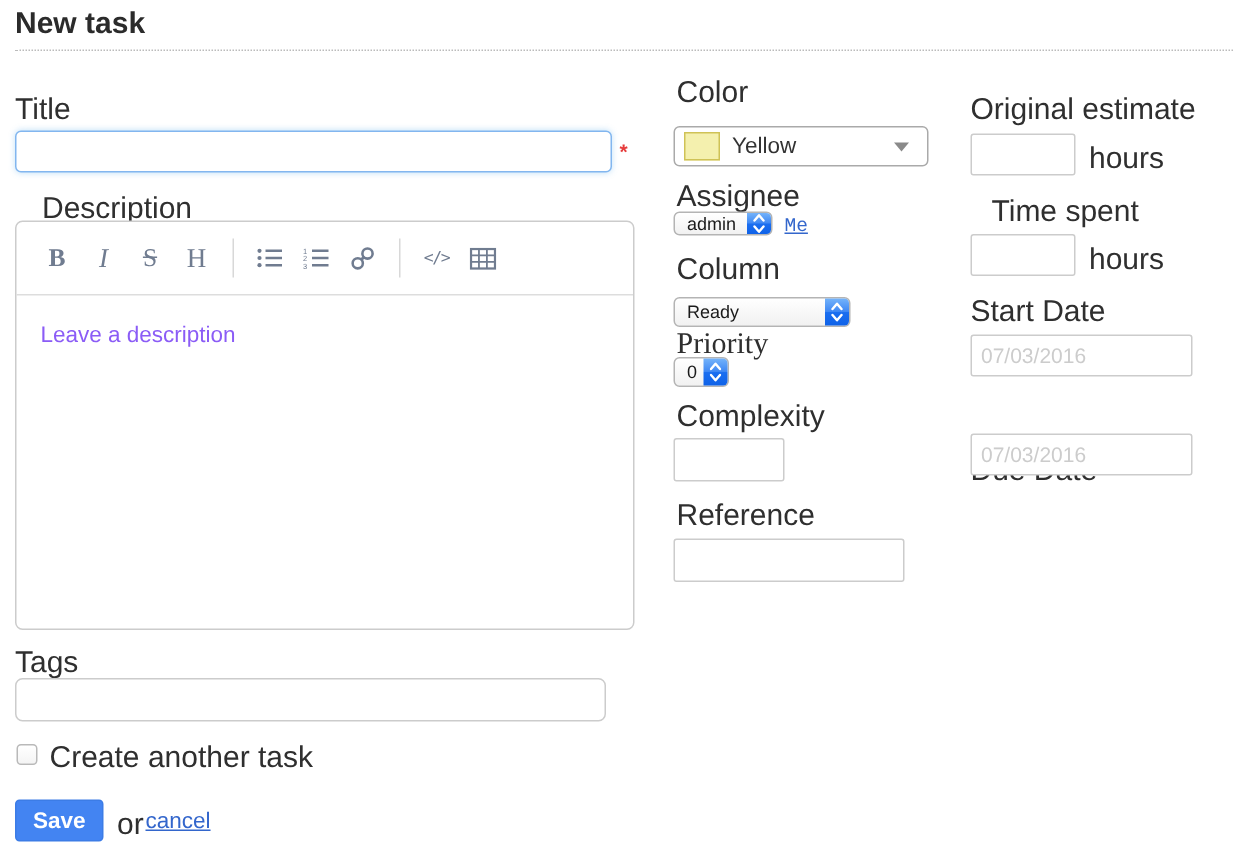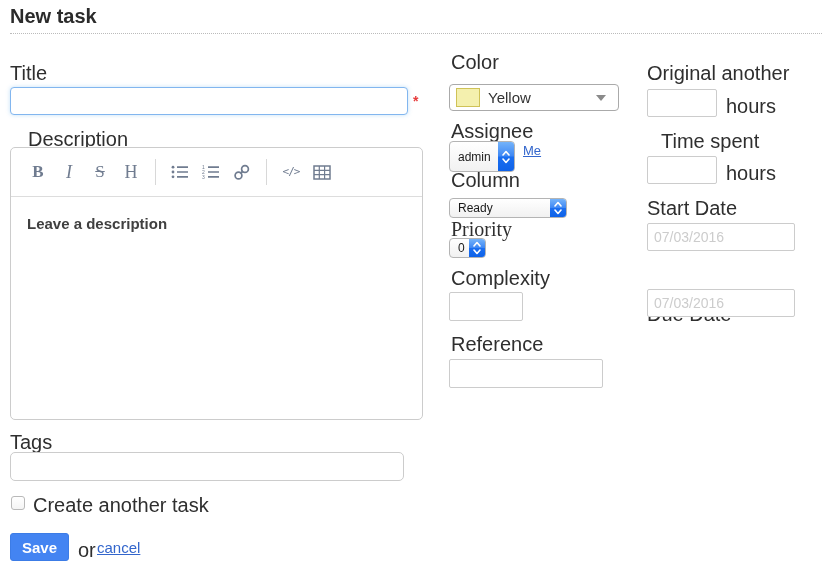--- a/index.html
+++ b/index.html
@@ -35,21 +35,21 @@
     width:20px;text-align:center;color:#707c90;cursor:pointer;flex:0 0 auto;
     font-family:"Liberation Serif",serif;font-size:17px;line-height:20px;
   }
   .tbi.italic{font-style:italic;font-size:18px;}
   .tbi.strike{text-decoration:line-through;}
   .tbi.head{font-size:18px;}
   .tbi.code{font-family:"DejaVu Sans Mono",monospace;font-size:11px;letter-spacing:-1px;}
   .tbi svg{display:block;margin:0 auto;}
   .tbsep{width:1px;height:26px;background:#d8d8d8;flex:0 0 auto;margin:0 3px;}
   .editor-body{padding:18px 16px;font-size:15px;cursor:text;height:190px;}
-  .ph{color:#404040;font-weight:bold;}
+  .ph{color:#8b5cf6;}
   
   .color-dd{
     position:absolute;left:449px;top:84px;width:170px;height:27px;box-sizing:border-box;
     border:1px solid #aaa;border-radius:4px;background:#fff;display:flex;align-items:center;cursor:pointer;
   }
   .swatch{
     width:24px;height:19px;margin-left:6px;box-sizing:border-box;
     background:#f4f0ae;border:1px solid #cfc257;flex:0 0 auto;
   }
   .color-name{font-size:15px;margin-left:8px;flex:1;color:#333;}
@@ -152,29 +152,29 @@
   <span class="link" style="left:97px;top:539px;">cancel</span>
 
   <span class="lbl" style="left:451px;top:51px;">Color</span>
   <div class="color-dd">
     <span class="swatch"></span>
     <span class="color-name">Yellow</span>
     <span class="dd-arrow"></span>
   </div>
 
   <span class="lbl" style="left:451px;top:120px;text-align:right;">Assignee</span>
-  <div class="mac-select" style="left:449px;top:141px;width:66px;height:31px;">
+  <div class="mac-select" style="left:449px;top:141px;width:66px;height:16px;">
     <span class="sel-txt">admin</span>
     <span class="mac-stepper">
       <svg width="8" height="14" viewBox="0 0 8 14">
           <path d="M1 5 L4 1.5 L7 5 M1 9 L4 12.5 L7 9" fill="none" stroke="#fff" stroke-width="1.6" stroke-linecap="round" stroke-linejoin="round"></path>
         </svg>
     </span>
   </div>
-  <span class="link me-link" style="left:523px;top:143px;">Me</span>
+  <span class="link me-link" style="left:523px;top:143px;font-family:Liberation Mono, monospace;">Me</span>
 
   <span class="lbl" style="left:451px;top:169px;">Column</span>
   <div class="mac-select" style="left:449px;top:198px;width:118px;height:20px;">
     <span class="sel-txt">Ready</span>
     <span class="mac-stepper">
       <svg width="8" height="14" viewBox="0 0 8 14">
           <path d="M1 5 L4 1.5 L7 5 M1 9 L4 12.5 L7 9" fill="none" stroke="#fff" stroke-width="1.6" stroke-linecap="round" stroke-linejoin="round"></path>
         </svg>
     </span>
   </div>
@@ -188,21 +188,21 @@
         </svg>
     </span>
   </div>
 
   <span class="lbl" style="left:451px;top:267px;">Complexity</span>
   <input class="inp" style="left: 449px; top: 292px; width: 74px; height: 29px;" type="text" value="">
 
   <span class="lbl" style="left:451px;top:333px;">Reference</span>
   <input class="inp" style="left: 449px; top: 359px; width: 154px; height: 29px;" type="text" value="">
 
-  <span class="lbl" style="left:647px;top:62px;">Original another</span>
+  <span class="lbl" style="left:647px;top:62px;">Original estimate</span>
   <input class="inp" style="left: 647px; top: 89px; width: 70px; height: 28px;" type="text" value="">
   <span class="lbl" style="left:726px;top:95px;">hours</span>
 
   <span class="lbl" style="left:647px;top:130px;margin-left:14px;">Time spent</span>
   <input class="inp" style="left: 647px; top: 156px; width: 70px; height: 28px;" type="text" value="">
   <span class="lbl" style="left:726px;top:162px;">hours</span>
 
   <span class="lbl" style="left:647px;top:197px;">Start Date</span>
   <input class="inp" style="left: 647px; top: 223px; width: 148px; height: 28px;" type="text" placeholder="07/03/2016">
 

